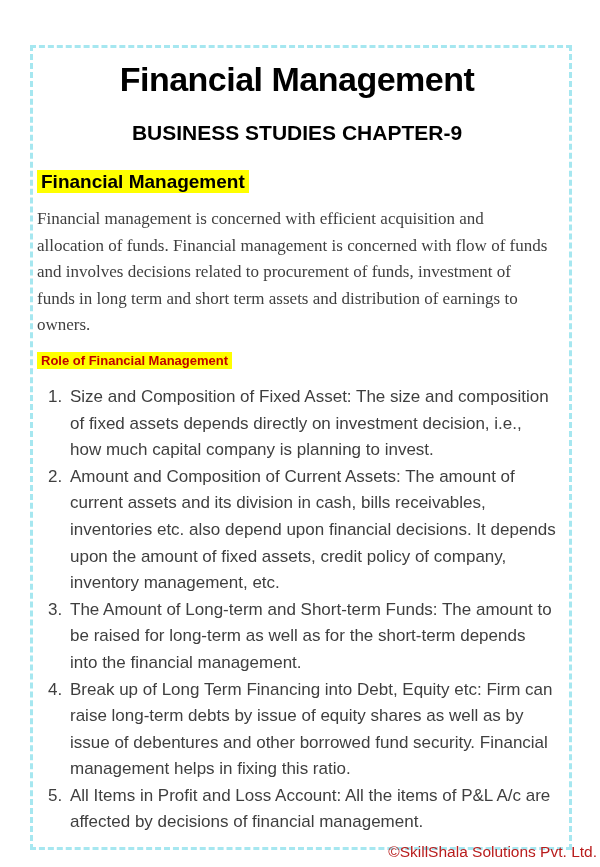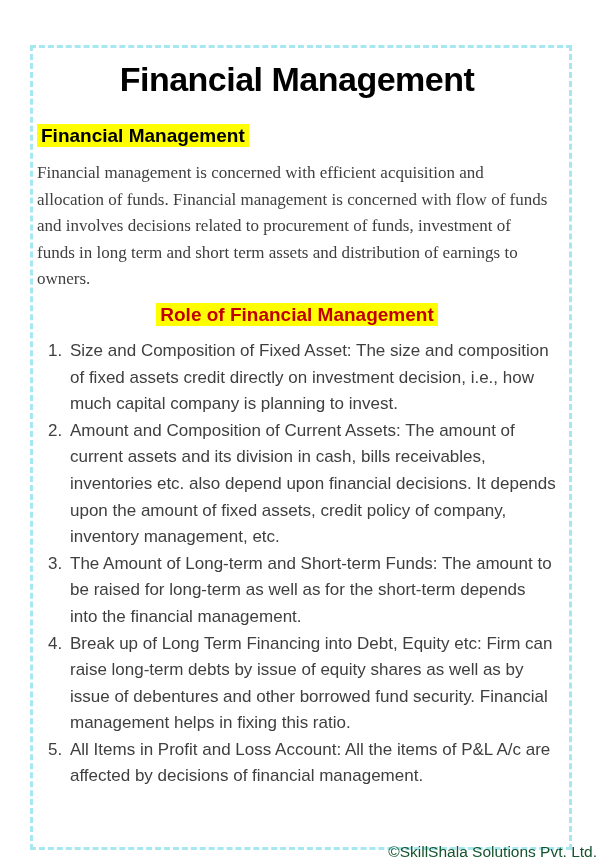--- a/index.html
+++ b/index.html
@@ -55,68 +55,68 @@
   .def-body{
     margin:11px 0 0 0;
     max-width:512px;
     font-size:17px;
     line-height:26.6px;
     color:var(--text);
     font-family:Liberation Serif, serif;
   }
   .role-heading{
     margin:8px 0 0 0;
-    font-size:19px;
+    font-size:13px;
     line-height:27px;
     font-weight:bold;
     color:var(--accent);
-    text-align:center;
   }
   .role-list{
     margin:10px 0 0 0;
     padding:0 0 0 30px;
     max-width:520px;
     font-size:17px;
     line-height:26.6px;
     color:var(--text);
     list-style:decimal;
   }
   .role-list li{
     padding-left:3px;
   }
   .footer{
     position:absolute;
     right:3px;
     top:842px;
     font-size:15.5px;
     line-height:20px;
-    color:#14532d;
+    color:#b91c1c;
     text-align:right;
   }
 </style>
 </head>
 <body>
 
 <div class="sheet">
 
   <h1 class="title">Financial Management</h1>
 
+  <h2 class="subtitle">BUSINESS STUDIES CHAPTER-9</h2>
 
   <h3 class="def-heading">
     <span class="hl">Financial Management</span>
   </h3>
 
   <p class="def-body">Financial management is concerned with efficient acquisition and allocation of funds. Financial management is concerned with flow of funds and involves decisions related to procurement of funds, investment of funds in long term and short term assets and distribution of earnings to owners.</p>
 
   <h3 class="role-heading">
     <span class="hl">Role of Financial Management</span>
   </h3>
 
   <ol class="role-list">
-      <li>Size and Composition of Fixed Asset:  The size and composition of fixed assets credit directly on investment decision, i.e., how much capital company is planning to invest.</li>
+      <li>Size and Composition of Fixed Asset:  The size and composition of fixed assets depends directly on investment decision, i.e., how much capital company is planning to invest.</li>
       <li>Amount and Composition of Current Assets: The amount of current assets and its division in cash, bills receivables, inventories etc. also depend upon financial decisions. It depends upon the amount of fixed assets, credit policy of company, inventory management, etc.</li>
       <li>The Amount of Long-term and Short-term Funds:  The amount to be raised for long-term as well as for the short-term depends into the financial management.</li>
       <li>Break up of Long Term Financing into Debt, Equity etc:  Firm can raise long-term debts by issue of equity shares as well as by issue of debentures and other borrowed fund security. Financial management helps in fixing this ratio.</li>
       <li>All Items in Profit and Loss Account: All the items of P&amp;L A/c are affected by decisions of financial management.</li>
     </ol>
 
 </div>
 
 <div class="footer">©SkillShala Solutions Pvt. Ltd.</div>
 

